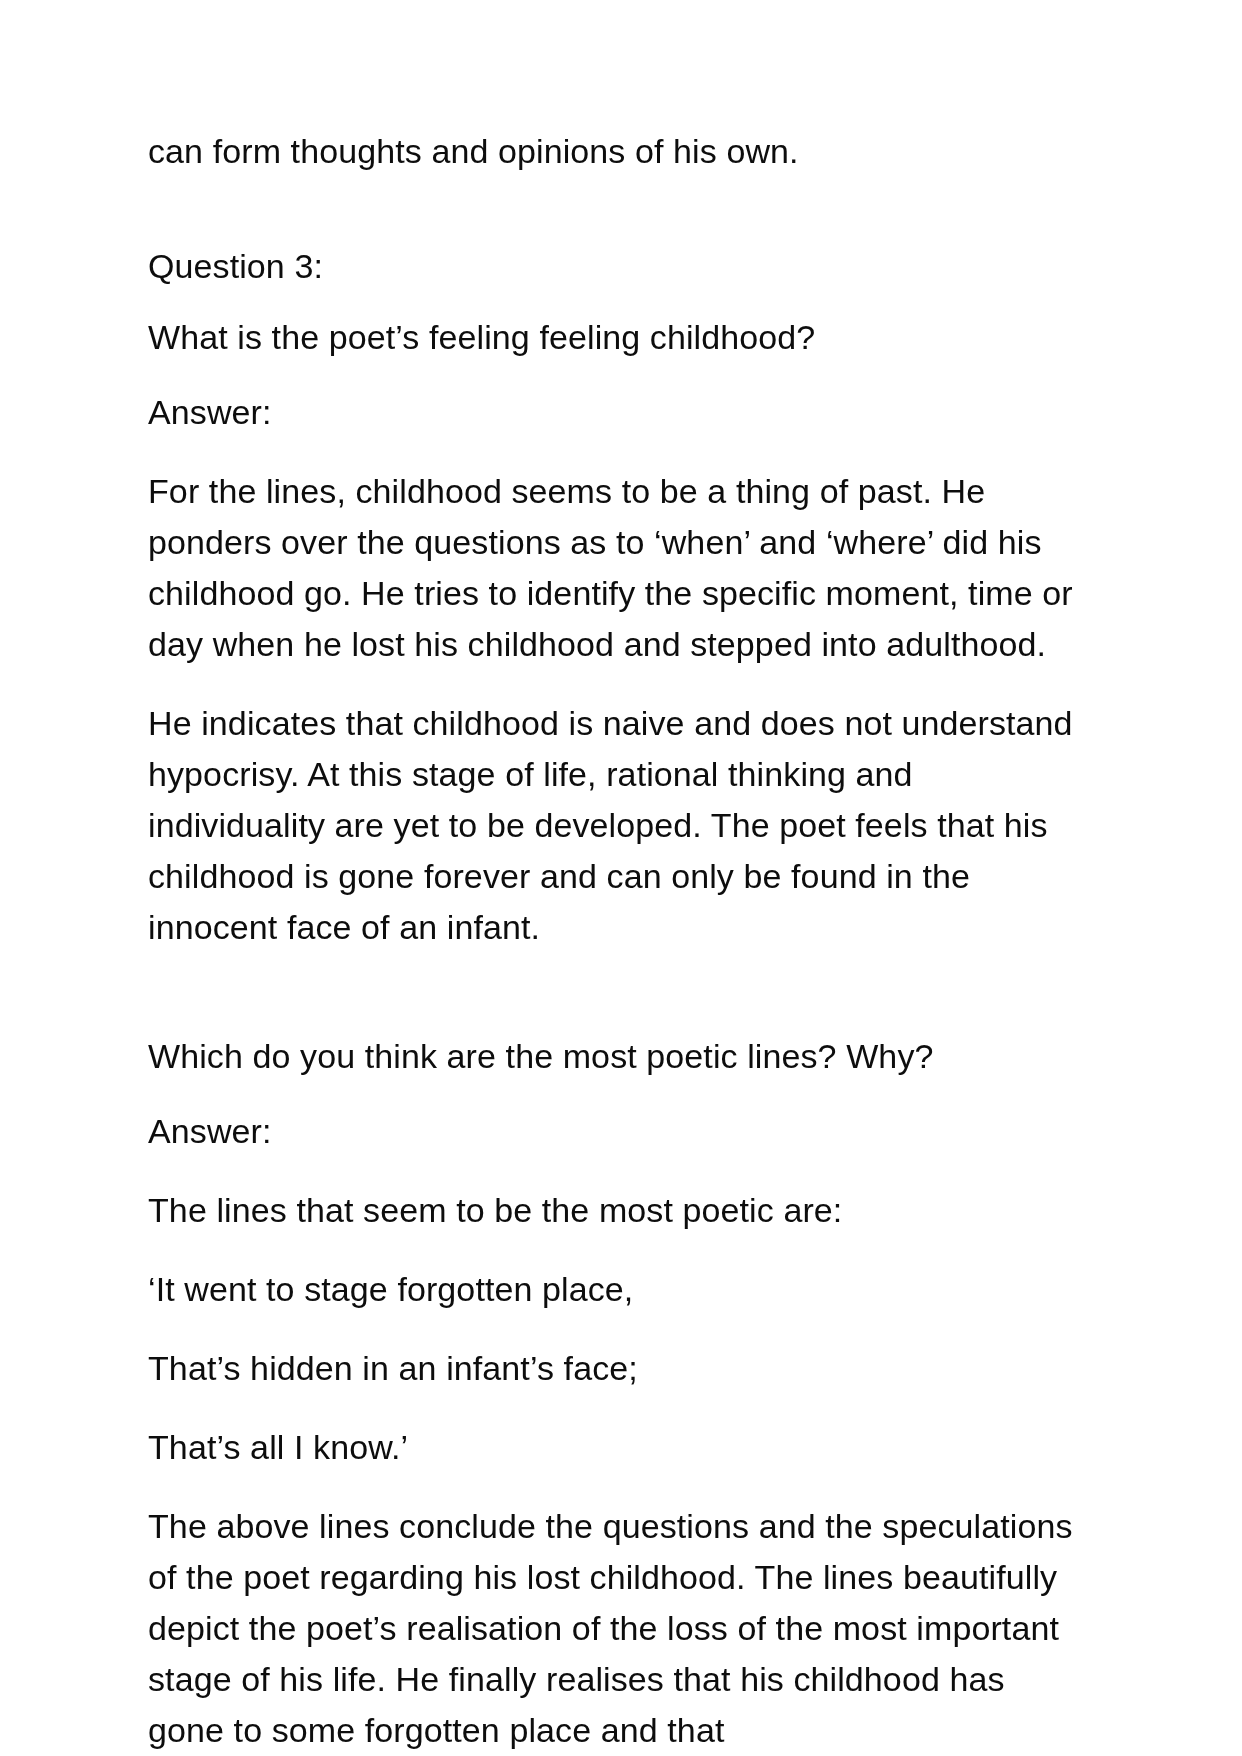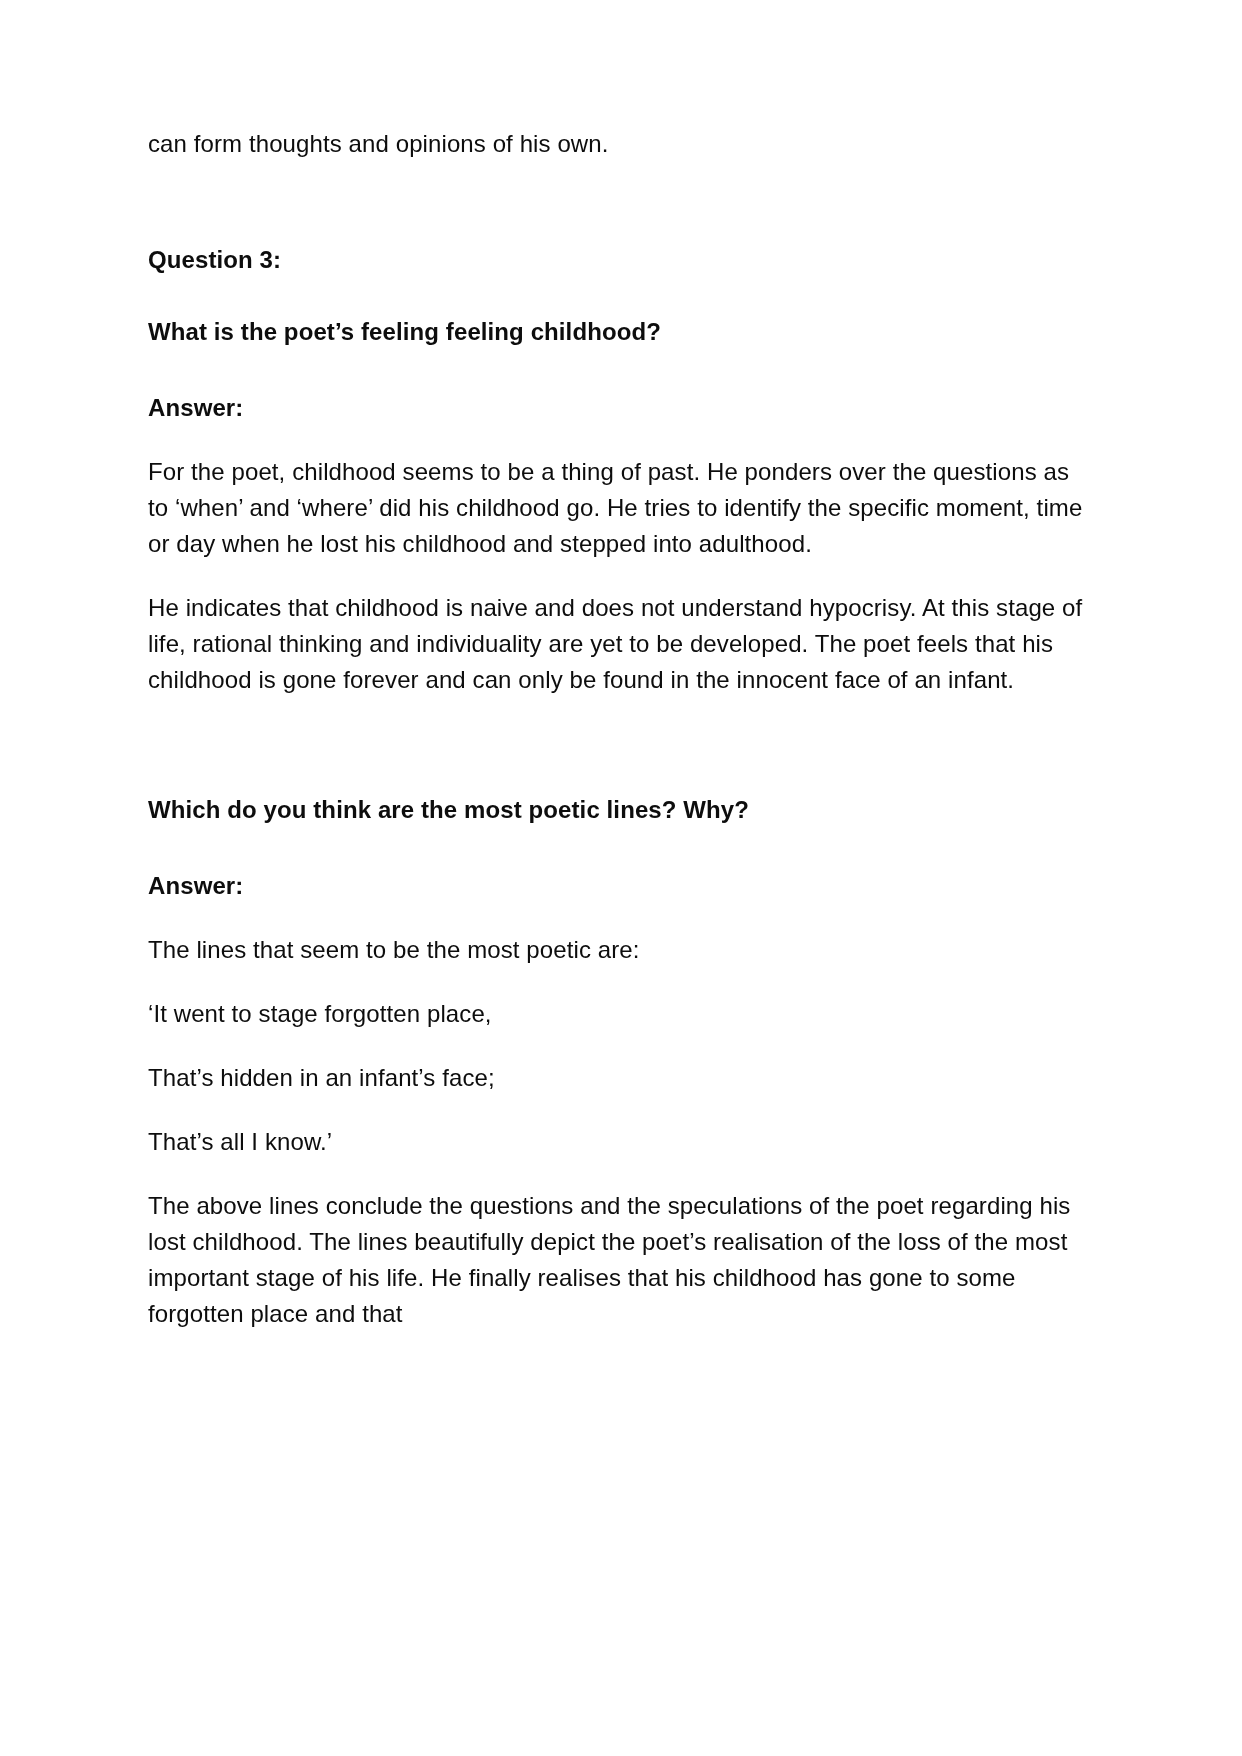--- a/index.html
+++ b/index.html
@@ -20,28 +20,27 @@
     min-height: 1756px;
     box-sizing: border-box;
     padding: 126px 150px 60px 148px;
     background: #ffffff;
   }
   .doc-body {
     width: 940px;
   }
   p {
     margin: 0;
-    font-size: 24px;
+    font-size: 34px;
     line-height: 1.5;
     letter-spacing: 0.1px;
     color: #0d0d0d;
   }
   p.bold {
-    font-weight: bold;
-    margin-top: 16px;
+    font-weight: normal;
   }
   .sp-lead     { height: 64px; }
   .sp-qgap     { height: 20px; }
   .sp-ansgap   { height: 24px; }
   .sp-para     { height: 28px; }
   .sp-section  { height: 58px; }
 </style>
 </head>
 <body>
 
@@ -55,21 +54,21 @@
     <p class="bold">Question 3:</p>
     <div class="sp-qgap"></div>
     <p class="bold">What is the poet’s feeling feeling childhood?</p>
 
     <div class="sp-ansgap"></div>
 
     <p class="bold">Answer:</p>
 
     <div class="sp-para"></div>
 
-    <p>For the poet, childhood seems to be a thing of past. He ponders over the questions as to ‘when’ and ‘where’ did his childhood go. He tries to identify the specific moment, time or day when he lost his childhood and stepped into adulthood.</p>
+    <p>For the lines, childhood seems to be a thing of past. He ponders over the questions as to ‘when’ and ‘where’ did his childhood go. He tries to identify the specific moment, time or day when he lost his childhood and stepped into adulthood.</p>
 
     <div class="sp-para"></div>
 
     <p>He indicates that childhood is naive and does not understand hypocrisy. At this stage of life, rational thinking and individuality are yet to be developed. The poet feels that his childhood is gone forever and can only be found in the innocent face of an infant.</p>
 
     <div class="sp-section"></div>
 
     <div class="sp-qgap"></div>
     <p class="bold">Which do you think are the most poetic lines? Why?</p>
 

